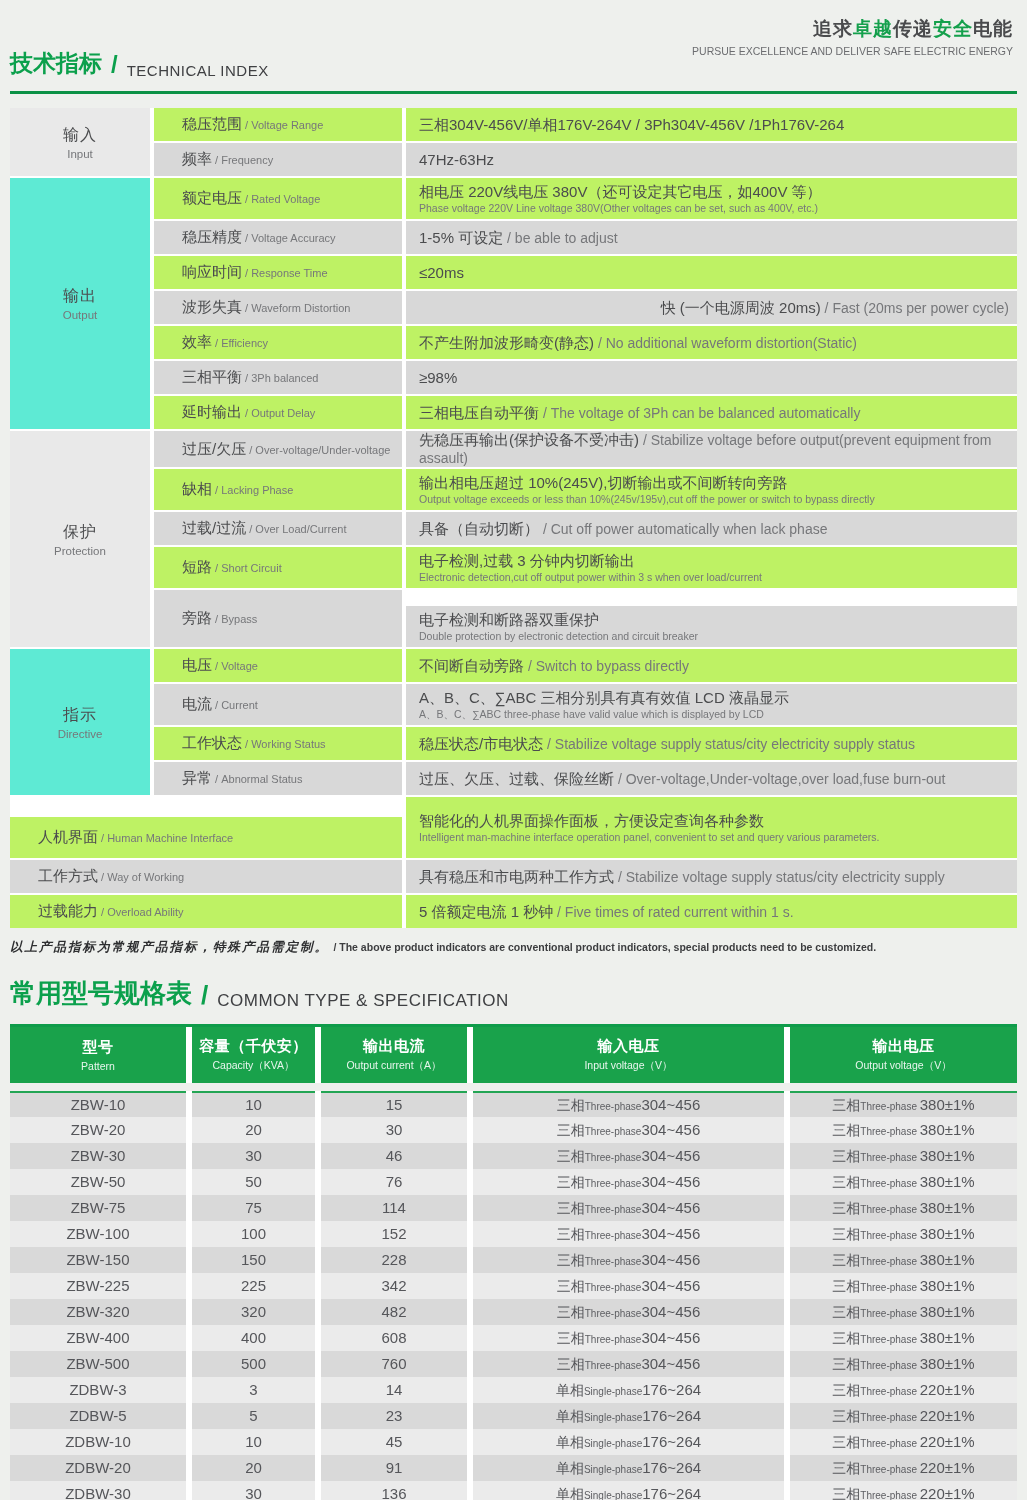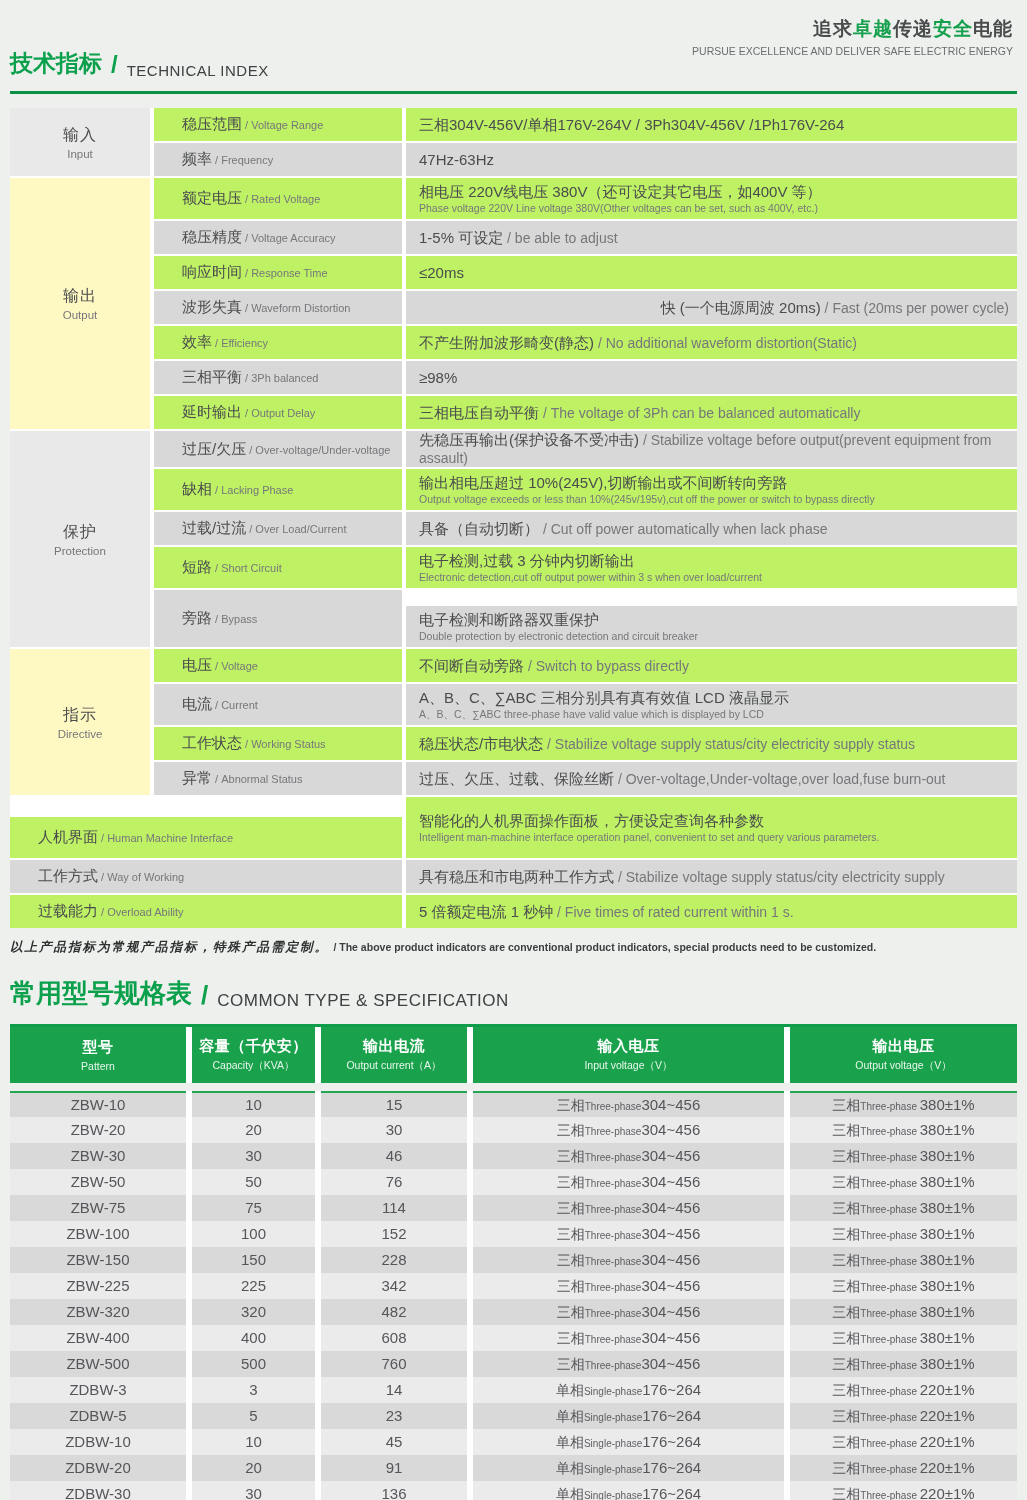--- a/index.html
+++ b/index.html
@@ -30,21 +30,21 @@
   .rule2{margin-top:13px;height:3px;background:#0e9c4a}
 
   
   #tech-grid{
     margin-top:14px;display:grid;
     grid-template-columns:140px 248px 1fr;
     column-gap:4px;row-gap:2px;background:#ffffff;
   }
   .tcell{box-sizing:border-box;display:flex;flex-direction:column;justify-content:center}
   .glight{background:#e9e9e9}
-  .gdark{background:#fef9c3}
+  .gdark{background:#5eead4}
   .rlight{background:#bef264}
   .rdark{background:#d8d8d8}
   .group{align-items:center;text-align:center}
   .gcn{font-size:16px;color:#4b4c4e;letter-spacing:1px}
   .gen{font-size:11.5px;color:#76777a;margin-top:2px}
   .param{padding-left:28px;min-height:33px}
   .value{padding-left:13px;padding-right:8px;min-height:33px}
   .hasSub{min-height:41px}
   .lbl-cn{font-size:15px;color:#4b4c4e}
   .lbl-sep,.lbl-en{font-size:11px;color:#76777a}

